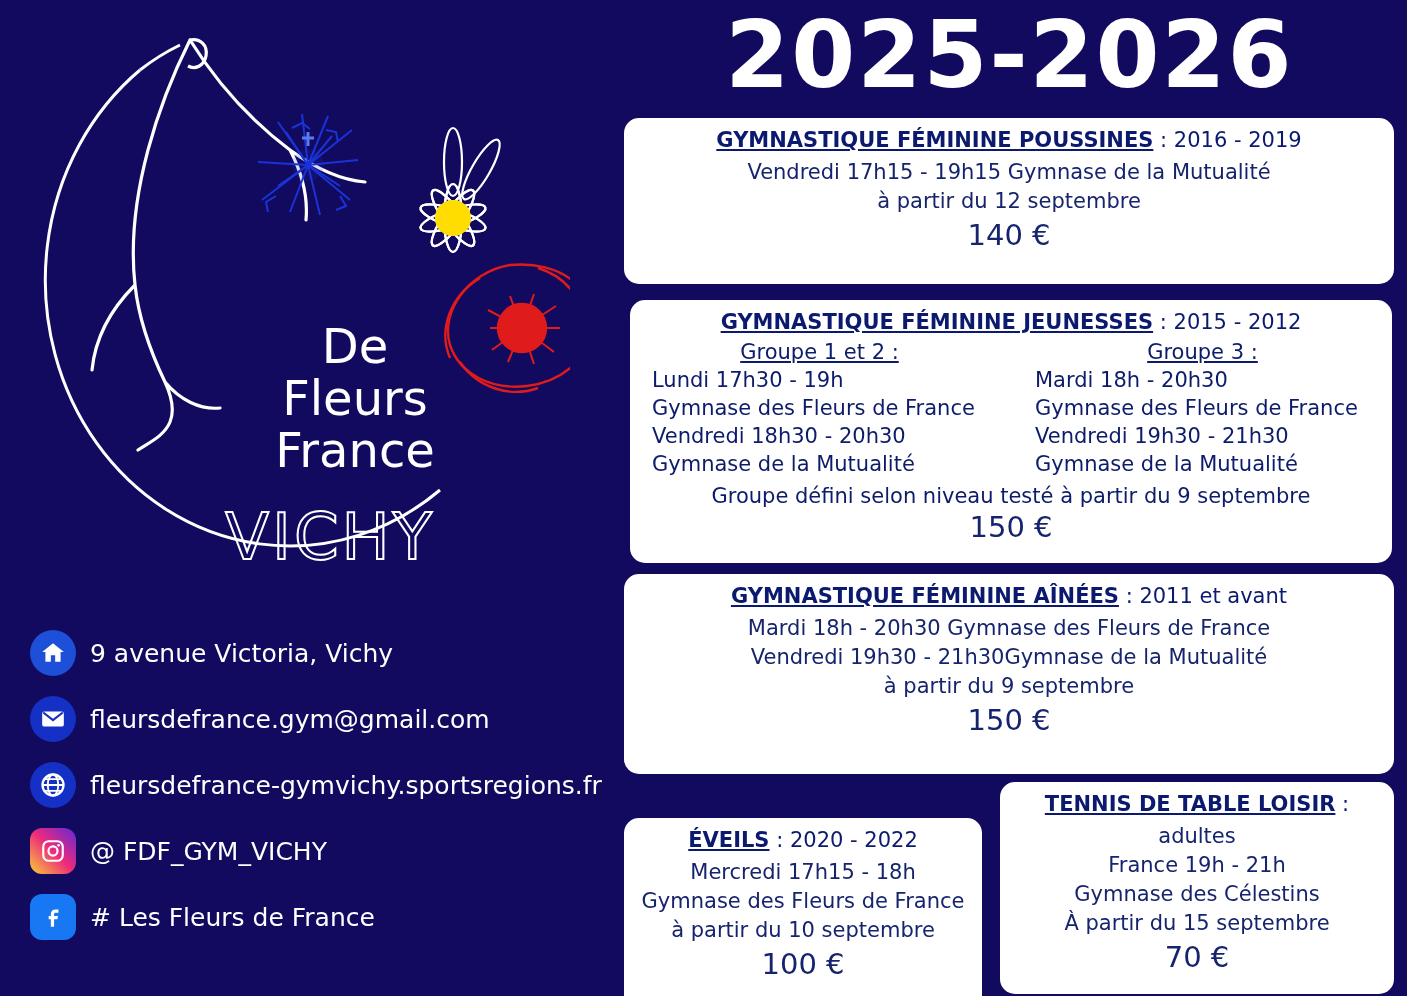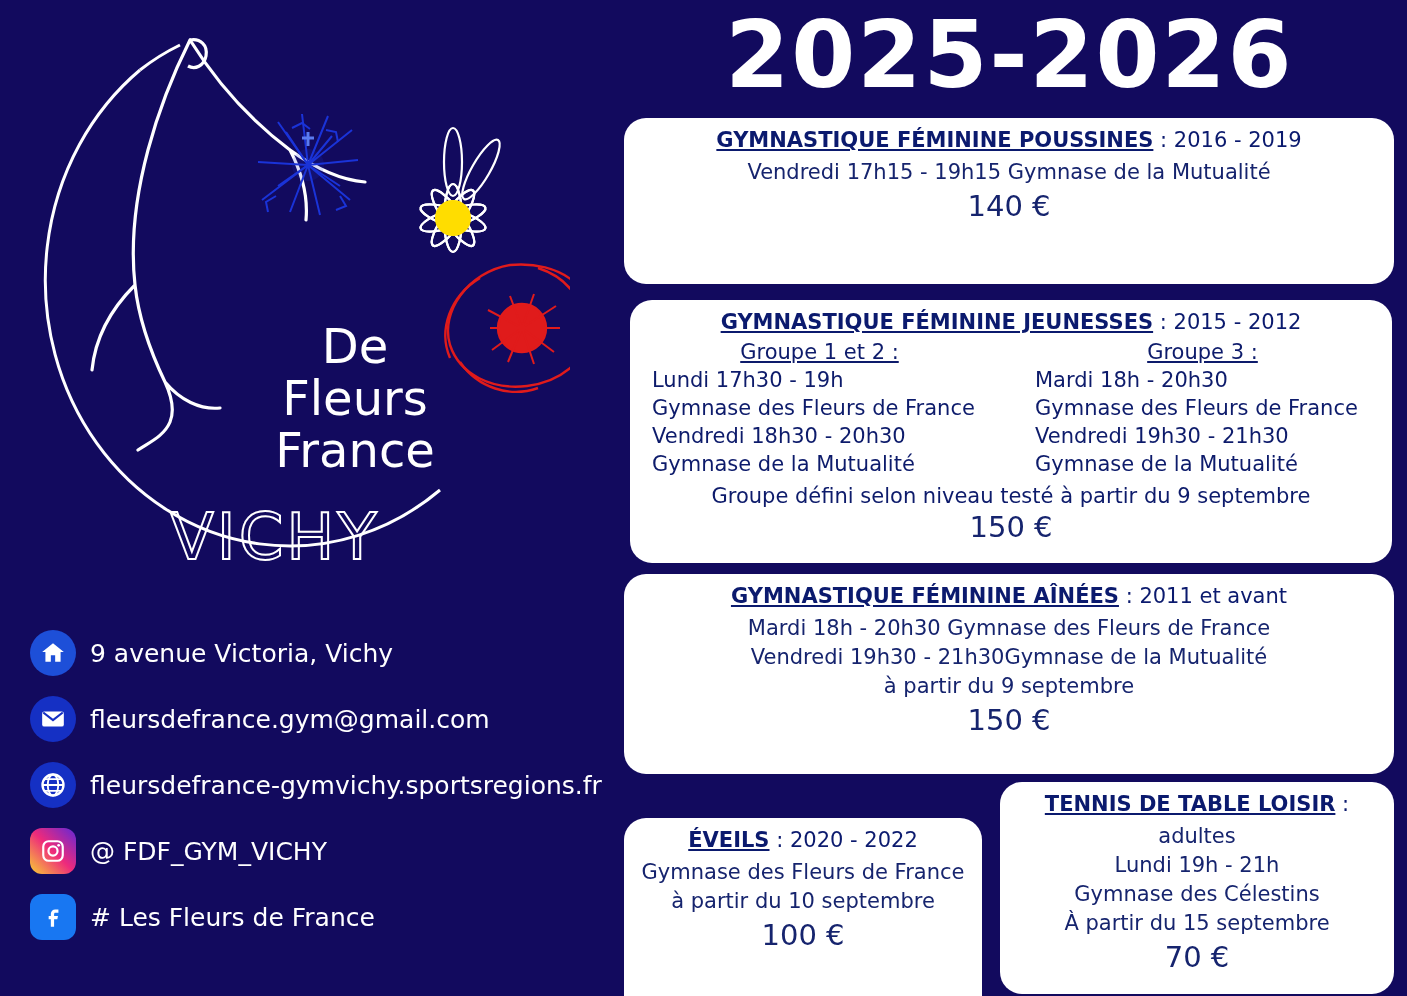--- a/index.html
+++ b/index.html
@@ -27,21 +27,21 @@
     font-size: 48px;
     line-height: 52px;
     font-weight: 400;
     text-align: center;
   }
   .logo-text div { white-space: nowrap; }
   .logo-vichy {
     position: absolute;
     left: 130px; top: 490px;
     width: 320px;
-    text-align: left;
+    text-align: center;
     font-family: "DejaVu Sans", sans-serif;
     font-size: 64px;
     letter-spacing: 3px;
     color: transparent;
     -webkit-text-stroke: 2px #ffffff;
     text-shadow: none;
   }
 
   
   .contacts { position: absolute; left: 30px; top: 620px; width: 580px; }
@@ -79,21 +79,21 @@
     font-weight: bold;
     font-size: 92px;
     letter-spacing: 2px;
     color: #ffffff;
     line-height: 104px;
   }
 
   .card {
     position: absolute;
     background: #ffffff;
-    border-radius: 22px;
+    border-radius: 15px;
     color: #0d1b6b;
     padding: 10px 16px;
     font-family: "DejaVu Sans", sans-serif;
   }
   .card-title {
     text-align: center;
     font-size: 21px;
     font-weight: bold;
     color: #0b1a6e;
     margin-bottom: 6px;
@@ -265,20 +265,21 @@
   <div class="right">
 
     <div class="year">2025-2026</div>
 
     <div class="card" id="card-poussines">
       <div class="card-title">
         <u>GYMNASTIQUE FÉMININE POUSSINES</u><span class="plain"> : 2016 - 2019</span>
       </div>
       <div class="card-body">
         <div>Vendredi 17h15 - 19h15 Gymnase de la Mutualité</div>
+        <div>à partir du 12 septembre</div>
       </div>
       <div class="price">140 €</div>
     </div>
 
     <div class="card" id="card-jeunesses">
       <div class="card-title">
         <u>GYMNASTIQUE FÉMININE JEUNESSES</u><span class="plain"> : 2015 - 2012</span>
       </div>
       <div class="two-col">
         <div class="col">
@@ -310,33 +311,34 @@
         <div>à partir du 9 septembre</div>
       </div>
       <div class="price">150 €</div>
     </div>
 
     <div class="card" id="card-eveils">
       <div class="card-title">
         <u>ÉVEILS</u><span class="plain"> : 2020 - 2022</span>
       </div>
       <div class="card-body">
+        <div>Mercredi 17h15 - 18h</div>
         <div>Gymnase des Fleurs de France</div>
         <div>à partir du 10 septembre</div>
       </div>
       <div class="price">100 €</div>
     </div>
 
     <div class="card" id="card-tennis">
       <div class="card-title">
         <u>TENNIS DE TABLE LOISIR</u><span class="plain"> :</span>
       </div>
       <div class="card-body">
         <div>adultes</div>
-        <div>Lundi 19h - 21h</div>
+        <div>France 19h - 21h</div>
         <div>Gymnase des Célestins</div>
         <div>À partir du 15 septembre</div>
       </div>
       <div class="price">70 €</div>
     </div>
 
   </div>
 </div>
 
 </body></html>

